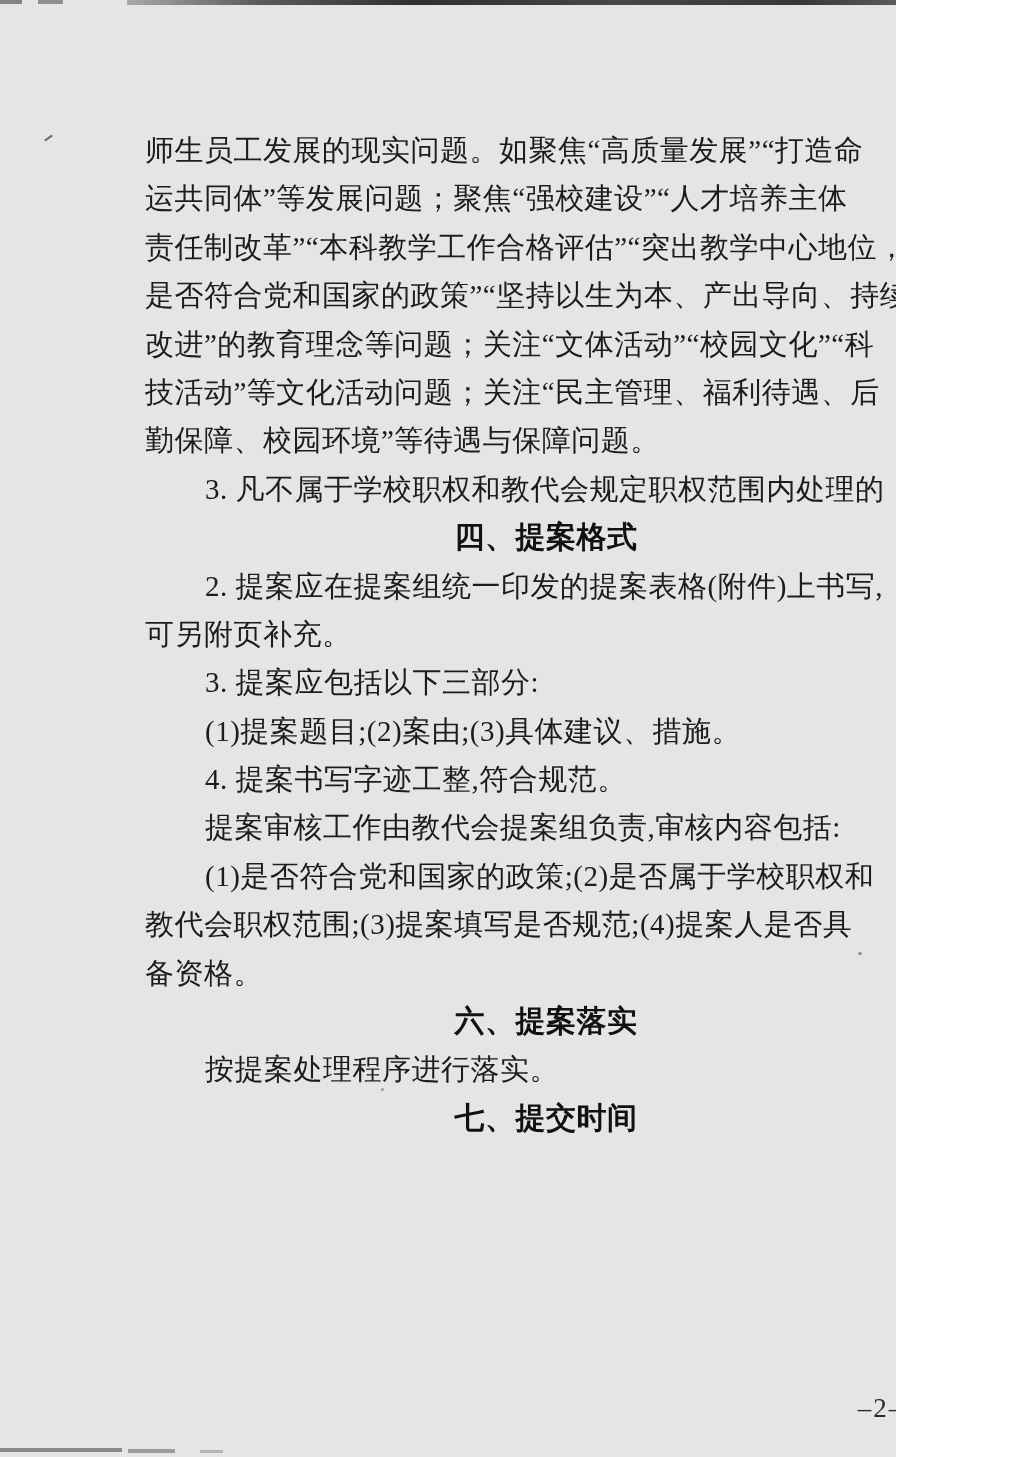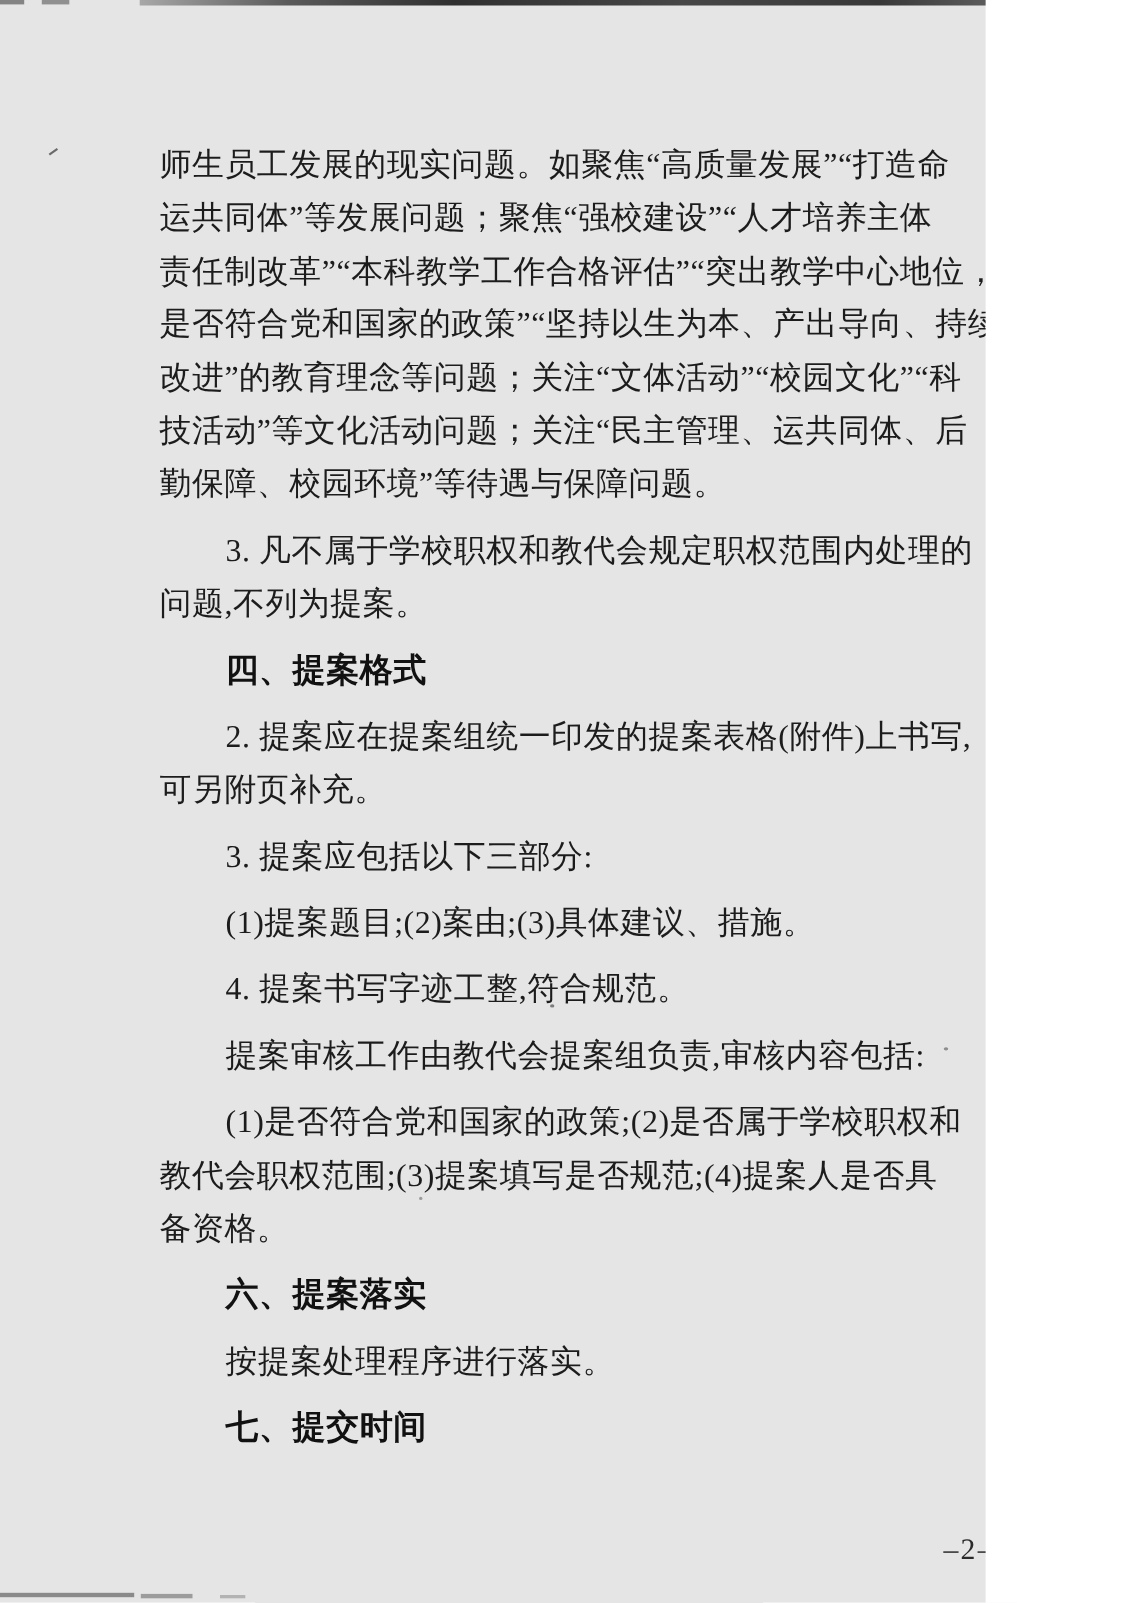--- a/index.html
+++ b/index.html
@@ -21,26 +21,27 @@
   }
   .ln {
     margin: 0;
     font-size: 29px;
     line-height: 48.4px;
     height: 48.4px;
     letter-spacing: 0.5px;
     white-space: nowrap;
     font-weight: 400;
   }
-  .ind { padding-left: 60px; margin-top: 12px; }
+  .ind { padding-left: 60px; }
   .head {
     font-family: "Liberation Sans", "DejaVu Sans", sans-serif;
     font-weight: 700;
     font-size: 30px;
     color: #111111;
+    text-align: center;
   }
   .pagenum {
     position: absolute;
     left: 833px;
     top: 1393px;
     width: 96px;
     text-align: center;
     font-size: 27px;
     letter-spacing: 2px;
     color: #2a2a2a;
@@ -80,24 +81,23 @@
   <div class="artifact bot-a"></div>
   <div class="artifact bot-b"></div>
   <div class="artifact bot-c"></div>
 
   <div class="content">
     <p class="ln">师生员工发展的现实问题。如聚焦“高质量发展”“打造命</p>
     <p class="ln">运共同体”等发展问题；聚焦“强校建设”“人才培养主体</p>
     <p class="ln">责任制改革”“本科教学工作合格评估”“突出教学中心地位，</p>
     <p class="ln">是否符合党和国家的政策”“坚持以生为本、产出导向、持续</p>
     <p class="ln">改进”的教育理念等问题；关注“文体活动”“校园文化”“科</p>
-    <p class="ln">技活动”等文化活动问题；关注“民主管理、运共同体、后</p>
+    <p class="ln">技活动”等文化活动问题；关注“民主管理、福利待遇、后</p>
     <p class="ln">勤保障、校园环境”等待遇与保障问题。</p>
     <p class="ln ind">3. 凡不属于学校职权和教代会规定职权范围内处理的</p>
-    <p class="ln">问题,不列为提案。</p>
     <p class="ln ind head">四、提案格式</p>
     <p class="ln ind">2. 提案应在提案组统一印发的提案表格(附件)上书写,</p>
     <p class="ln">可另附页补充。</p>
     <p class="ln ind">3. 提案应包括以下三部分:</p>
     <p class="ln ind">(1)提案题目;(2)案由;(3)具体建议、措施。</p>
     <p class="ln ind">4. 提案书写字迹工整,符合规范。</p>
     <p class="ln ind">提案审核工作由教代会提案组负责,审核内容包括:</p>
     <p class="ln ind">(1)是否符合党和国家的政策;(2)是否属于学校职权和</p>
     <p class="ln">教代会职权范围;(3)提案填写是否规范;(4)提案人是否具</p>
     <p class="ln">备资格。</p>

